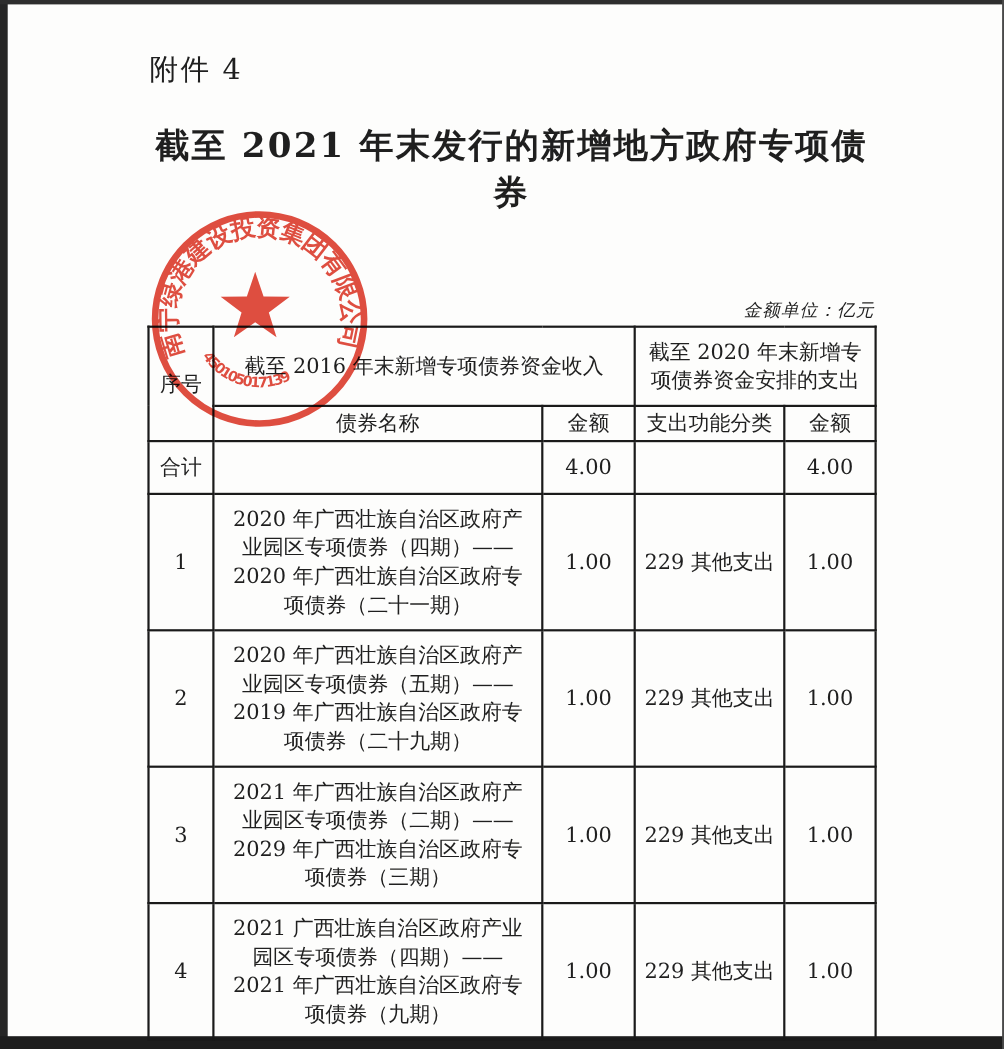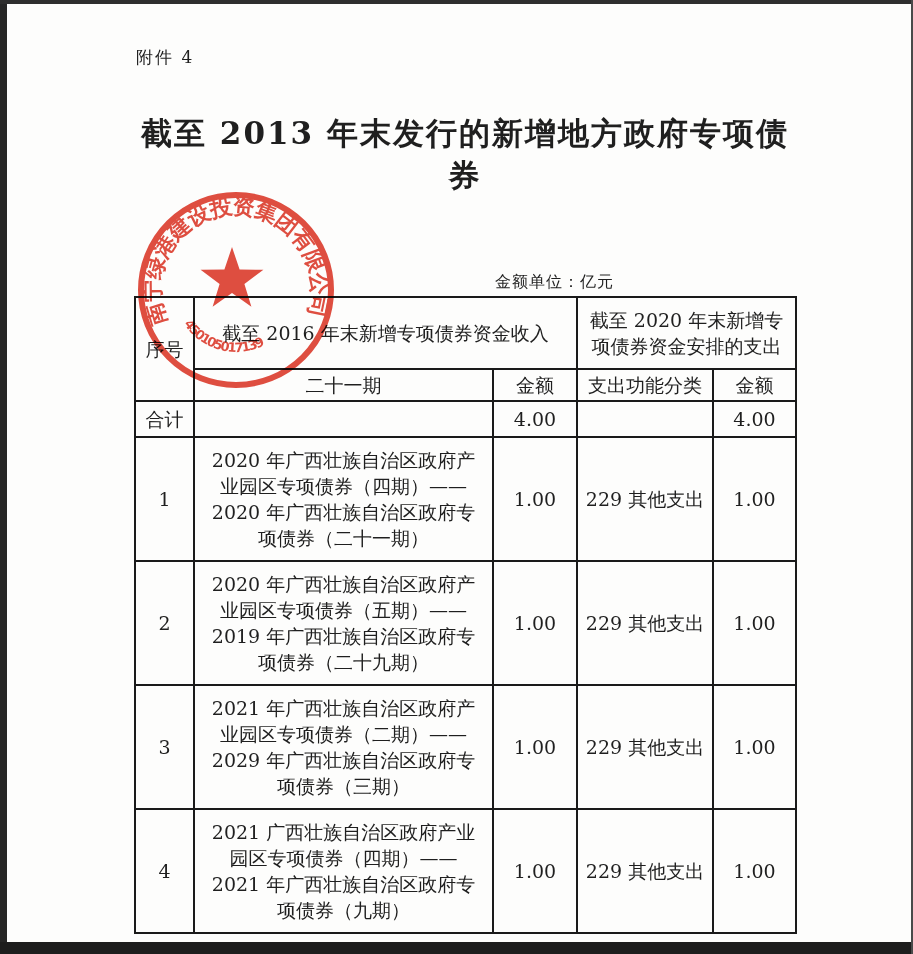--- a/index.html
+++ b/index.html
@@ -12,30 +12,30 @@
     overflow:hidden;
   }
   
   .edge-left   { position:absolute; left:0; top:0; width:7px; height:100%; background:#262626; }
   .edge-top    { position:absolute; left:0; top:0; width:100%; height:4px; background:#2e2e2e; }
   .edge-bottom { position:absolute; left:0; bottom:0; width:100%; height:12px; background:#1d1d1d; }
   .edge-right  { position:absolute; right:0; top:0; width:2px; height:100%; background:#4a4a4a; }
 
   .attachment-label {
     position:absolute; left:136px; top:46px;
-    font-size:17px; letter-spacing:2px;
+    font-size:26px; letter-spacing:2px;
   }
   .doc-title {
     position:absolute; left:120px; top:112px; width:690px;
     text-align:center; font-weight:bold;
     font-size:31px; line-height:42px; letter-spacing:2px;
   }
   .unit-note {
     position:absolute; left:495px; top:272px; width:300px;
-    font-size:16px; letter-spacing:1px;
+    text-align:right; font-size:16px; letter-spacing:1px;font-style:italic;
   }
 
   table.main-table {
     position:absolute; left:134px; top:296px;
     width:661px; border-collapse:collapse; table-layout:fixed;
     background:transparent;
   }
   .main-table th, .main-table td {
     border:2px solid #1a1a1a;
     font-weight:normal;
@@ -61,47 +61,47 @@
 <div class="page">
 
   <div class="edge-left"></div>
   <div class="edge-top"></div>
   <div class="edge-bottom"></div>
   <div class="edge-right"></div>
 
   <div class="attachment-label">附件 4</div>
 
   <div class="doc-title">
-    <div>截至 2013 年末发行的新增地方政府专项债</div>
+    <div>截至 2021 年末发行的新增地方政府专项债</div>
     <div>券</div>
   </div>
 
   <div class="unit-note">金额单位：亿元</div>
 
   <table class="main-table">
     <colgroup>
       <col style="width:59px">
         <col style="width:299px">
         <col style="width:84px">
         <col style="width:136px">
         <col style="width:83px">
     </colgroup>
     <tbody>
         <tr style="height:72px">
       <th rowspan="2">序号</th>
       <th colspan="2">截至 2016 年末新增专项债券资金收入</th>
       <th colspan="2">截至 2020 年末新增专项债券资金安排的支出</th>
     </tr>
     <tr style="height:31px">
-      <th>二十一期</th>
+      <th>债券名称</th>
       <th>金额</th>
       <th>支出功能分类</th>
       <th>金额</th>
     </tr>
-    <tr style="height:36px">
+    <tr style="height:48px">
       <td>合计</td>
       <td class="name-cell"></td>
       <td class="num">4.00</td>
       <td></td>
       <td class="num">4.00</td>
     </tr>
     <tr style="height:104px">
       <td>1</td>
       <td class="name-cell">2020 年广西壮族自治区政府产业园区专项债券（四期）——2020 年广西壮族自治区政府专项债券（二十一期）</td>
       <td class="num">1.00</td>

